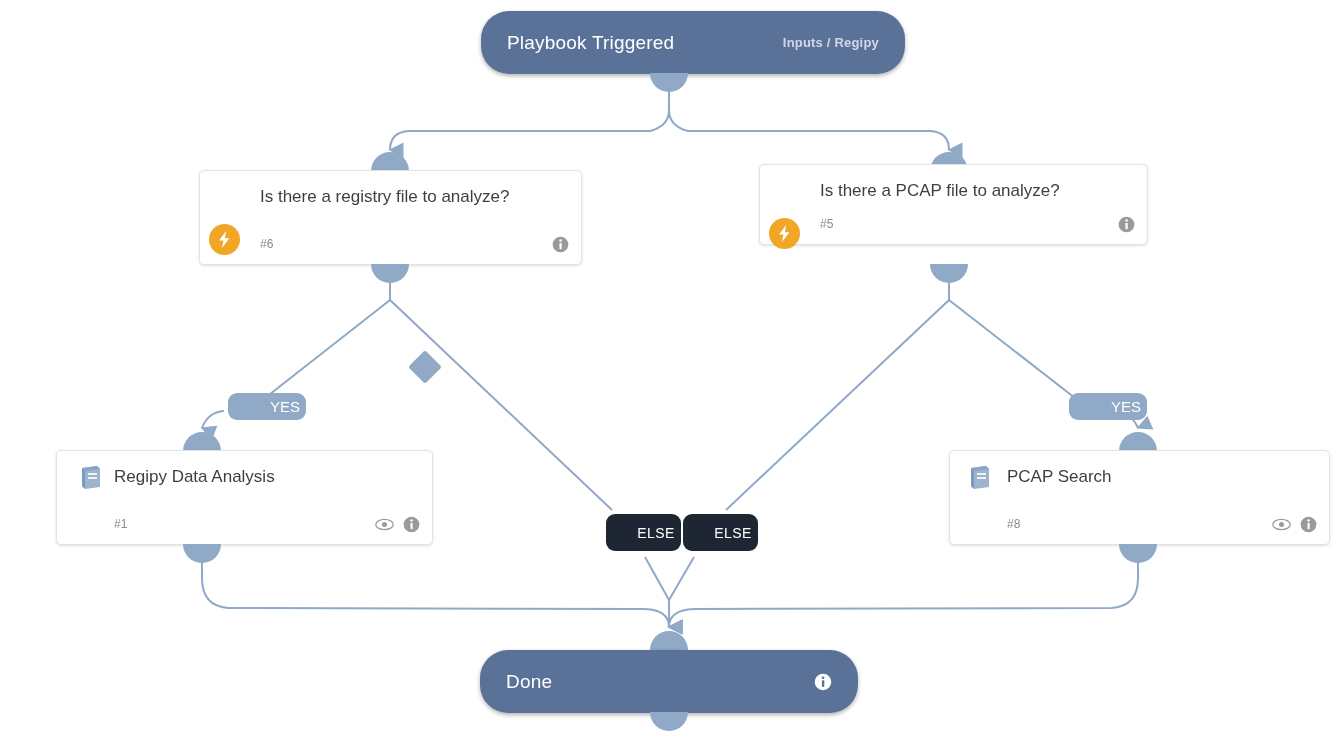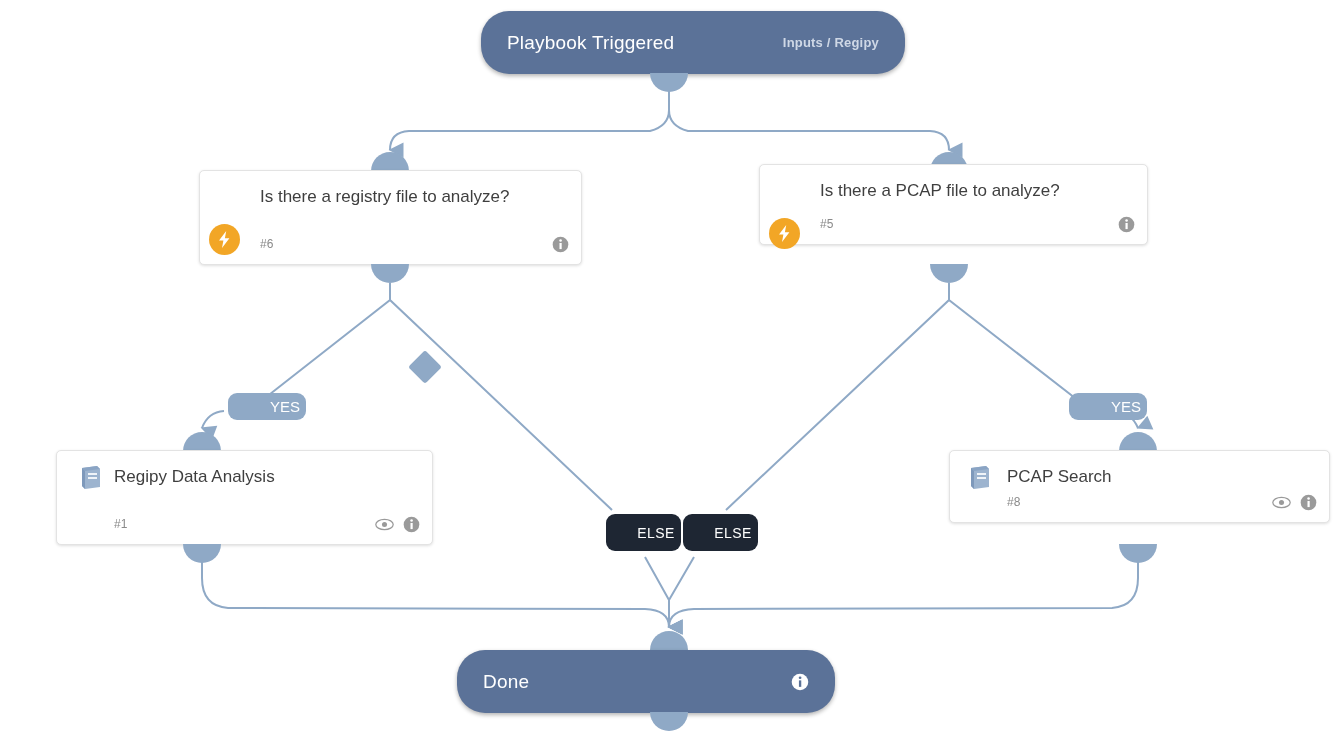--- a/index.html
+++ b/index.html
@@ -246,21 +246,21 @@
       <svg class="info-icon" viewBox="0 0 20 20">
         <circle cx="10" cy="10" r="9.2" fill="#9a9a9a"></circle>
         <rect x="8.8" y="8.2" width="2.6" height="7.2" fill="#ffffff"></rect>
         <circle cx="10.1" cy="5.3" r="1.5" fill="#ffffff"></circle>
       </svg>
     </span>
   </div>
   <div class="port bottom" style="left:183px; top:544px;"></div>
 
   <div class="port top" style="left:1119px; top:432px;"></div>
-  <div class="node card" style="left:949px; top:450px; width:381px; height:73px;">
+  <div class="node card" style="left:949px; top:450px; width:381px; height:95px;">
     <span class="book-icon" style="left:16px; top:13px;">
       <svg width="28" height="28" viewBox="0 0 28 28" class="ic">
         <path d="M5,4 L20,2 L23,5 L23,23 L8,25 L5,22 Z" fill="#9db4cf"></path>
         <path d="M5,4 L20,2 L23,5 L8,7 Z" fill="#8aa4c4"></path>
         <path d="M8,7 L8,25 L5,22 L5,4 Z" fill="#7e99bb"></path>
         <rect x="11" y="9" width="9" height="2" fill="#ffffff" opacity=".85"></rect>
         <rect x="11" y="13" width="9" height="2" fill="#ffffff" opacity=".85"></rect>
       </svg>
     </span>
     <span class="card-title" style="left:57px; top:13px; width:290px;">PCAP Search</span>
@@ -278,21 +278,21 @@
     </span>
   </div>
   <div class="port bottom" style="left:1119px; top:544px;"></div>
 
   <div class="elabel yes" style="left:228px; top:393px;">YES</div>
   <div class="elabel yes" style="left:1069px; top:393px;">YES</div>
   <div class="elabel else" style="left:606px; top:514px;">ELSE</div>
   <div class="elabel else" style="left:683px; top:514px;">ELSE</div>
 
   <div class="port top" style="left:650px; top:631px;"></div>
-  <div class="node pill" style="left:457px; top:650px; width:378px; height:63px;">
+  <div class="node pill" style="left:480px; top:650px; width:378px; height:63px;">
     <span class="pill-title">Done</span>
     <span class="pill-sub" style="display:flex; align-items:center;">
       <svg class="info-icon" viewBox="0 0 20 20" style="width:18px;height:18px;">
         <circle cx="10" cy="10" r="9.2" fill="#ffffff"></circle>
         <rect x="8.8" y="8.2" width="2.6" height="7.2" fill="#5b7298"></rect>
         <circle cx="10.1" cy="5.3" r="1.5" fill="#5b7298"></circle>
       </svg>
     </span>
   </div>
   <div class="port bottom" style="left:650px; top:712px;"></div>

